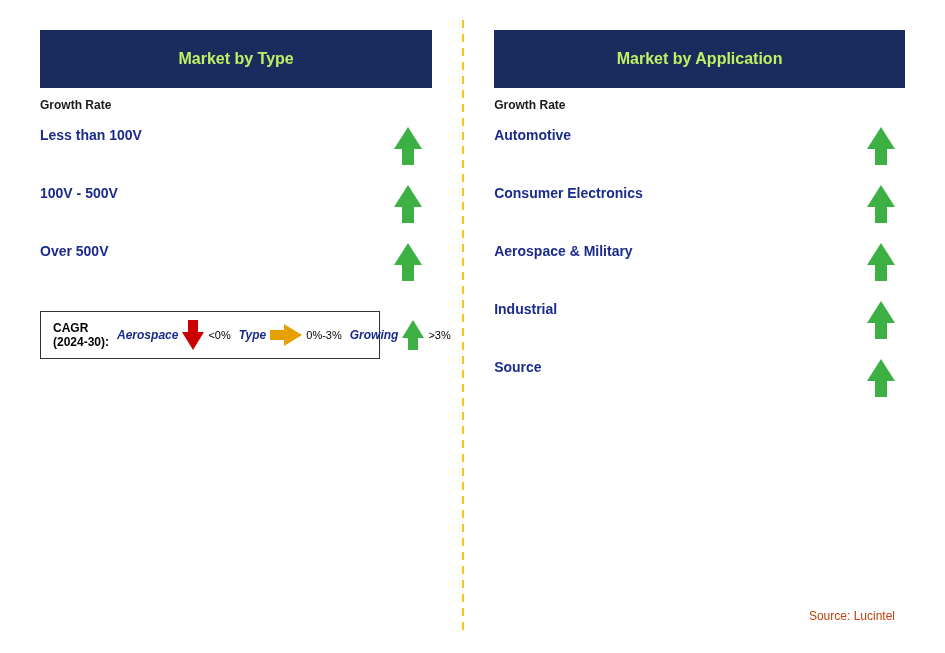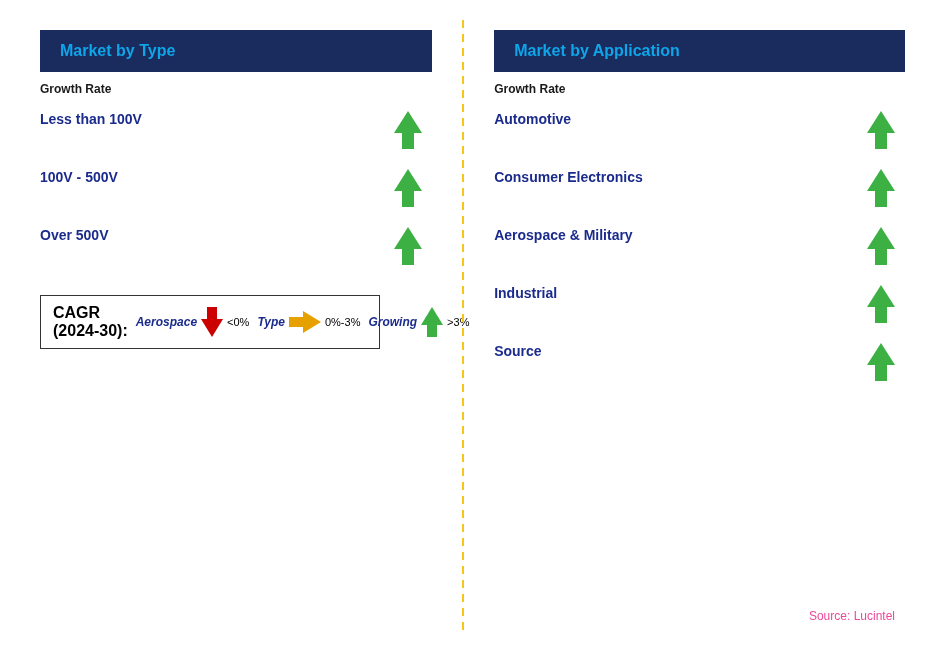--- a/index.html
+++ b/index.html
@@ -18,22 +18,23 @@
       gap: 0;
     }
     .panel {
       flex: 1;
       display: flex;
       flex-direction: column;
       padding: 10px 20px;
     }
     .panel-header {
       background-color: #1a2b5e;
-      color: #0ea5e9;
-      padding: 12px 20px;
+      color: #bef264;
+      text-align: center;
+      padding: 20px 20px;
       font-size: 16px;
       font-weight: bold;
       margin-bottom: 10px;
     }
     .growth-rate-label {
       text-align: left;
       font-size: 12px;
       font-weight: bold;
       color: #1a1a1a;
       padding-right: 30px;
@@ -97,21 +98,21 @@
       padding: 8px 12px;
       margin-top: auto;
       display: inline-flex;
       align-items: center;
       gap: 8px;
       font-size: 12px;
       max-width: 340px;
     }
     .legend-cagr {
       font-weight: bold;
-      font-size: 16px;
+      font-size: 12px;
       color: #000;
       white-space: nowrap;
     }
     .legend-item {
       display: flex;
       align-items: center;
       gap: 4px;
     }
     .legend-label {
       font-style: italic;
@@ -203,21 +204,21 @@
       bottom: 0;
       left: 50%;
       transform: translateX(-50%);
       width: 10px;
       height: 13px;
       background-color: #3cb043;
     }
     .source-text {
       text-align: right;
       font-size: 12px;
-      color: #ec4899;
+      color: #c2410c;
       margin-top: auto;
       padding-right: 10px;
     }
     .left-panel-content {
       flex: 1;
       display: flex;
       flex-direction: column;
     }
     .bottom-section {
       margin-top: 20px;

